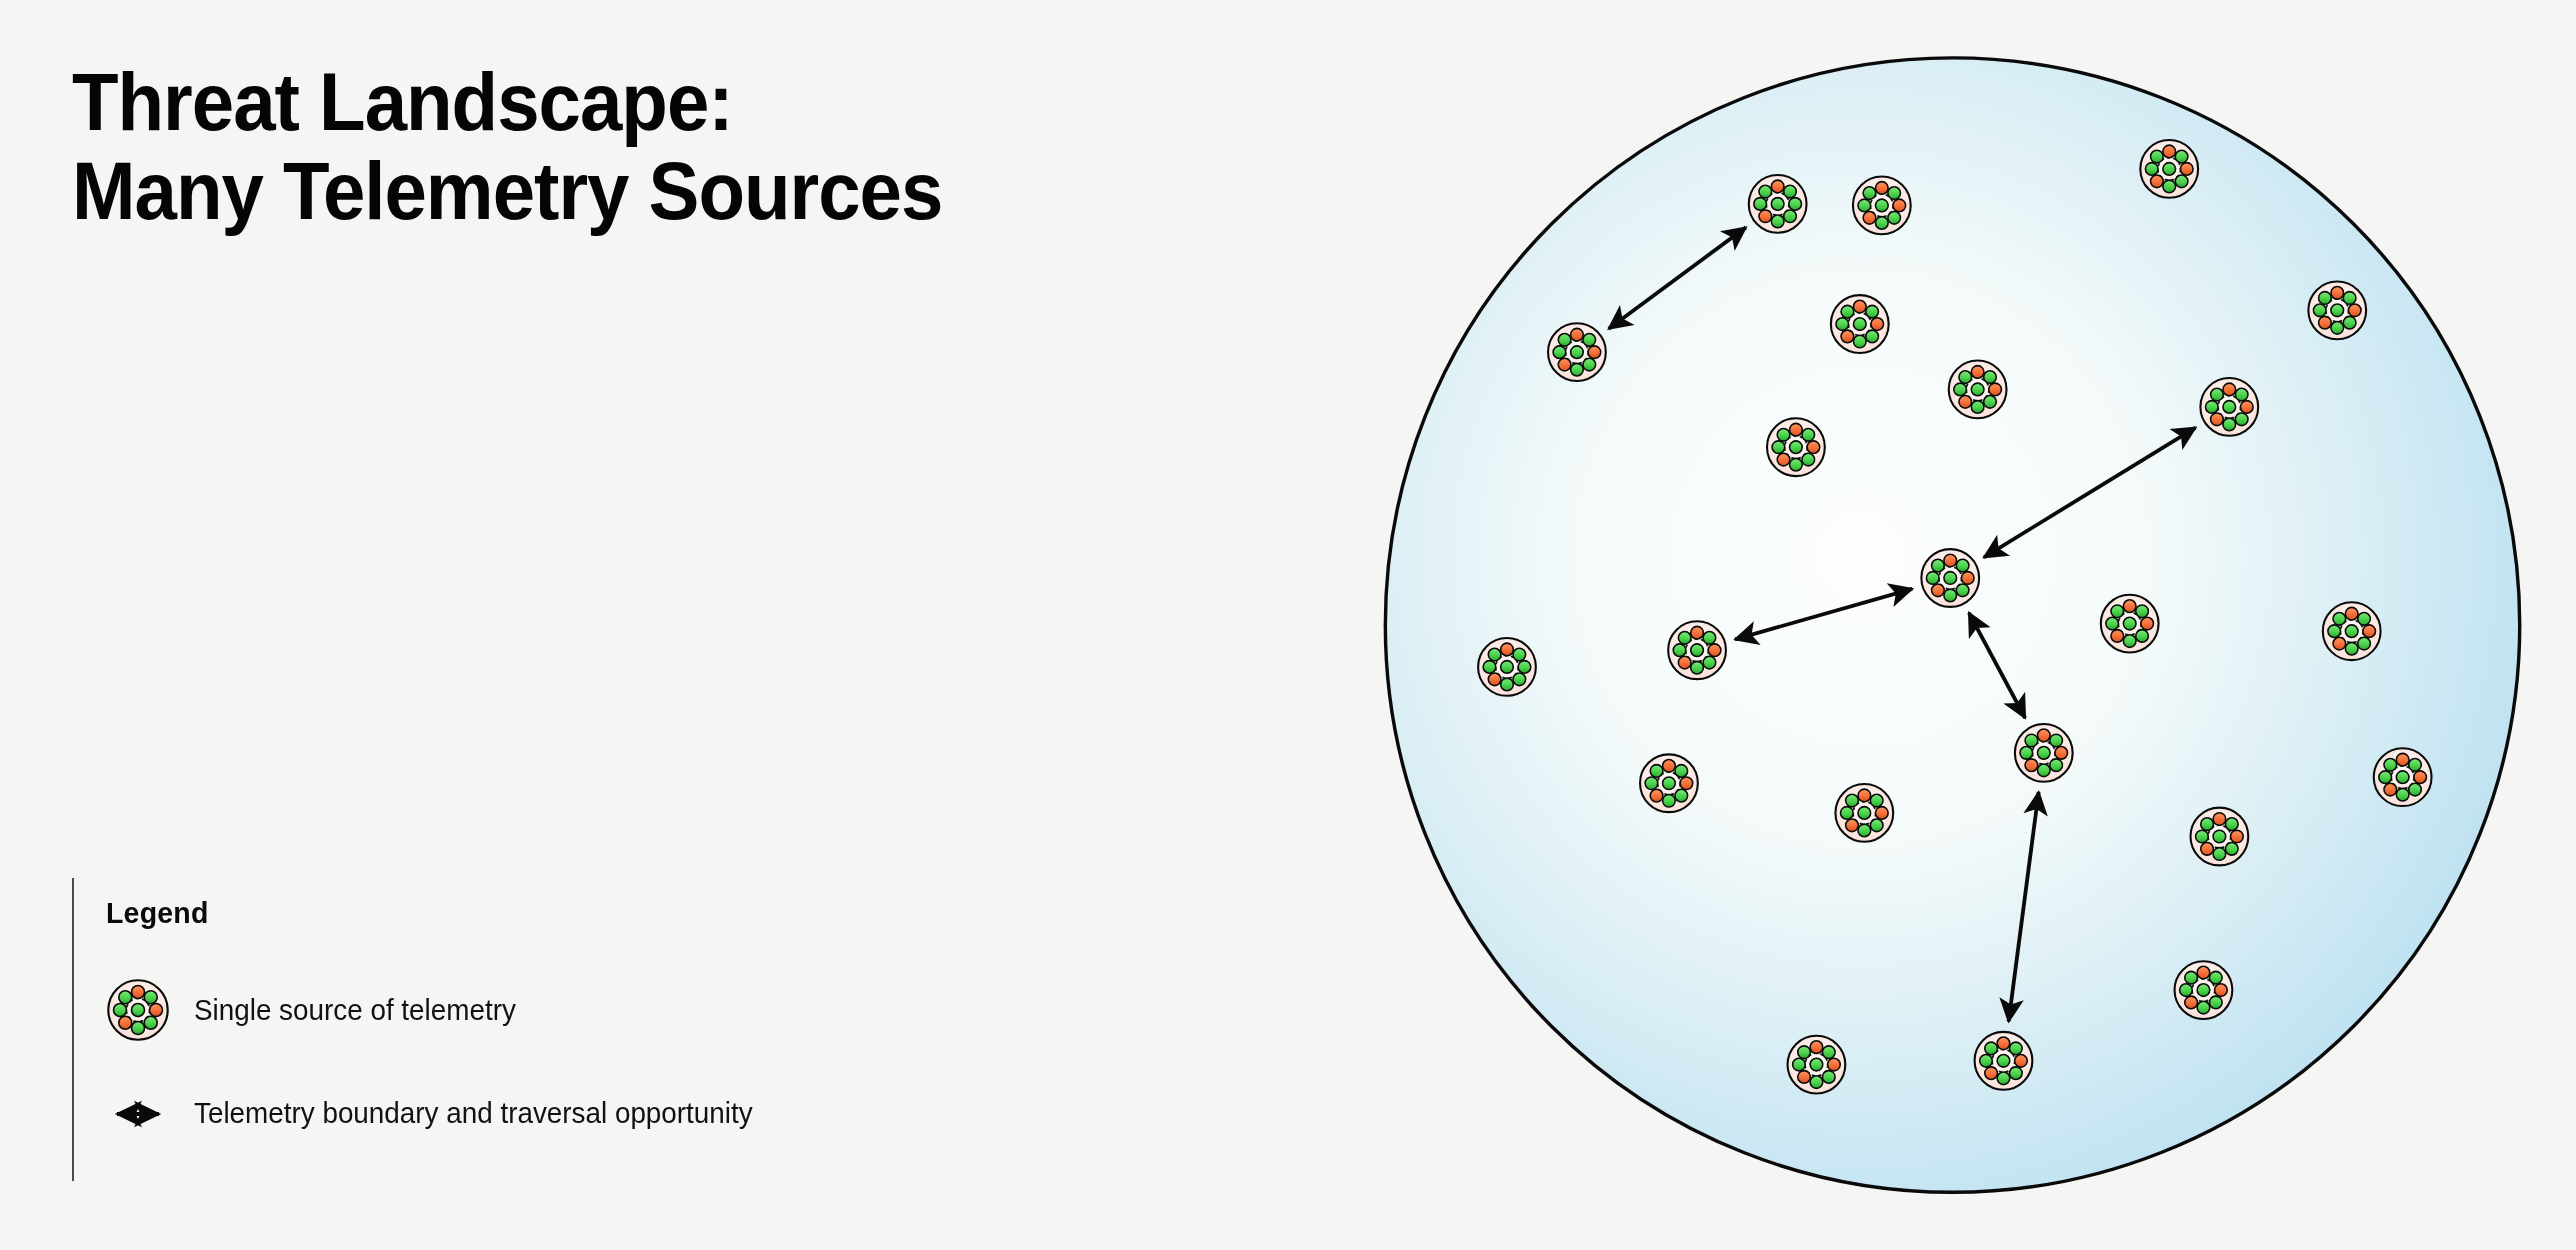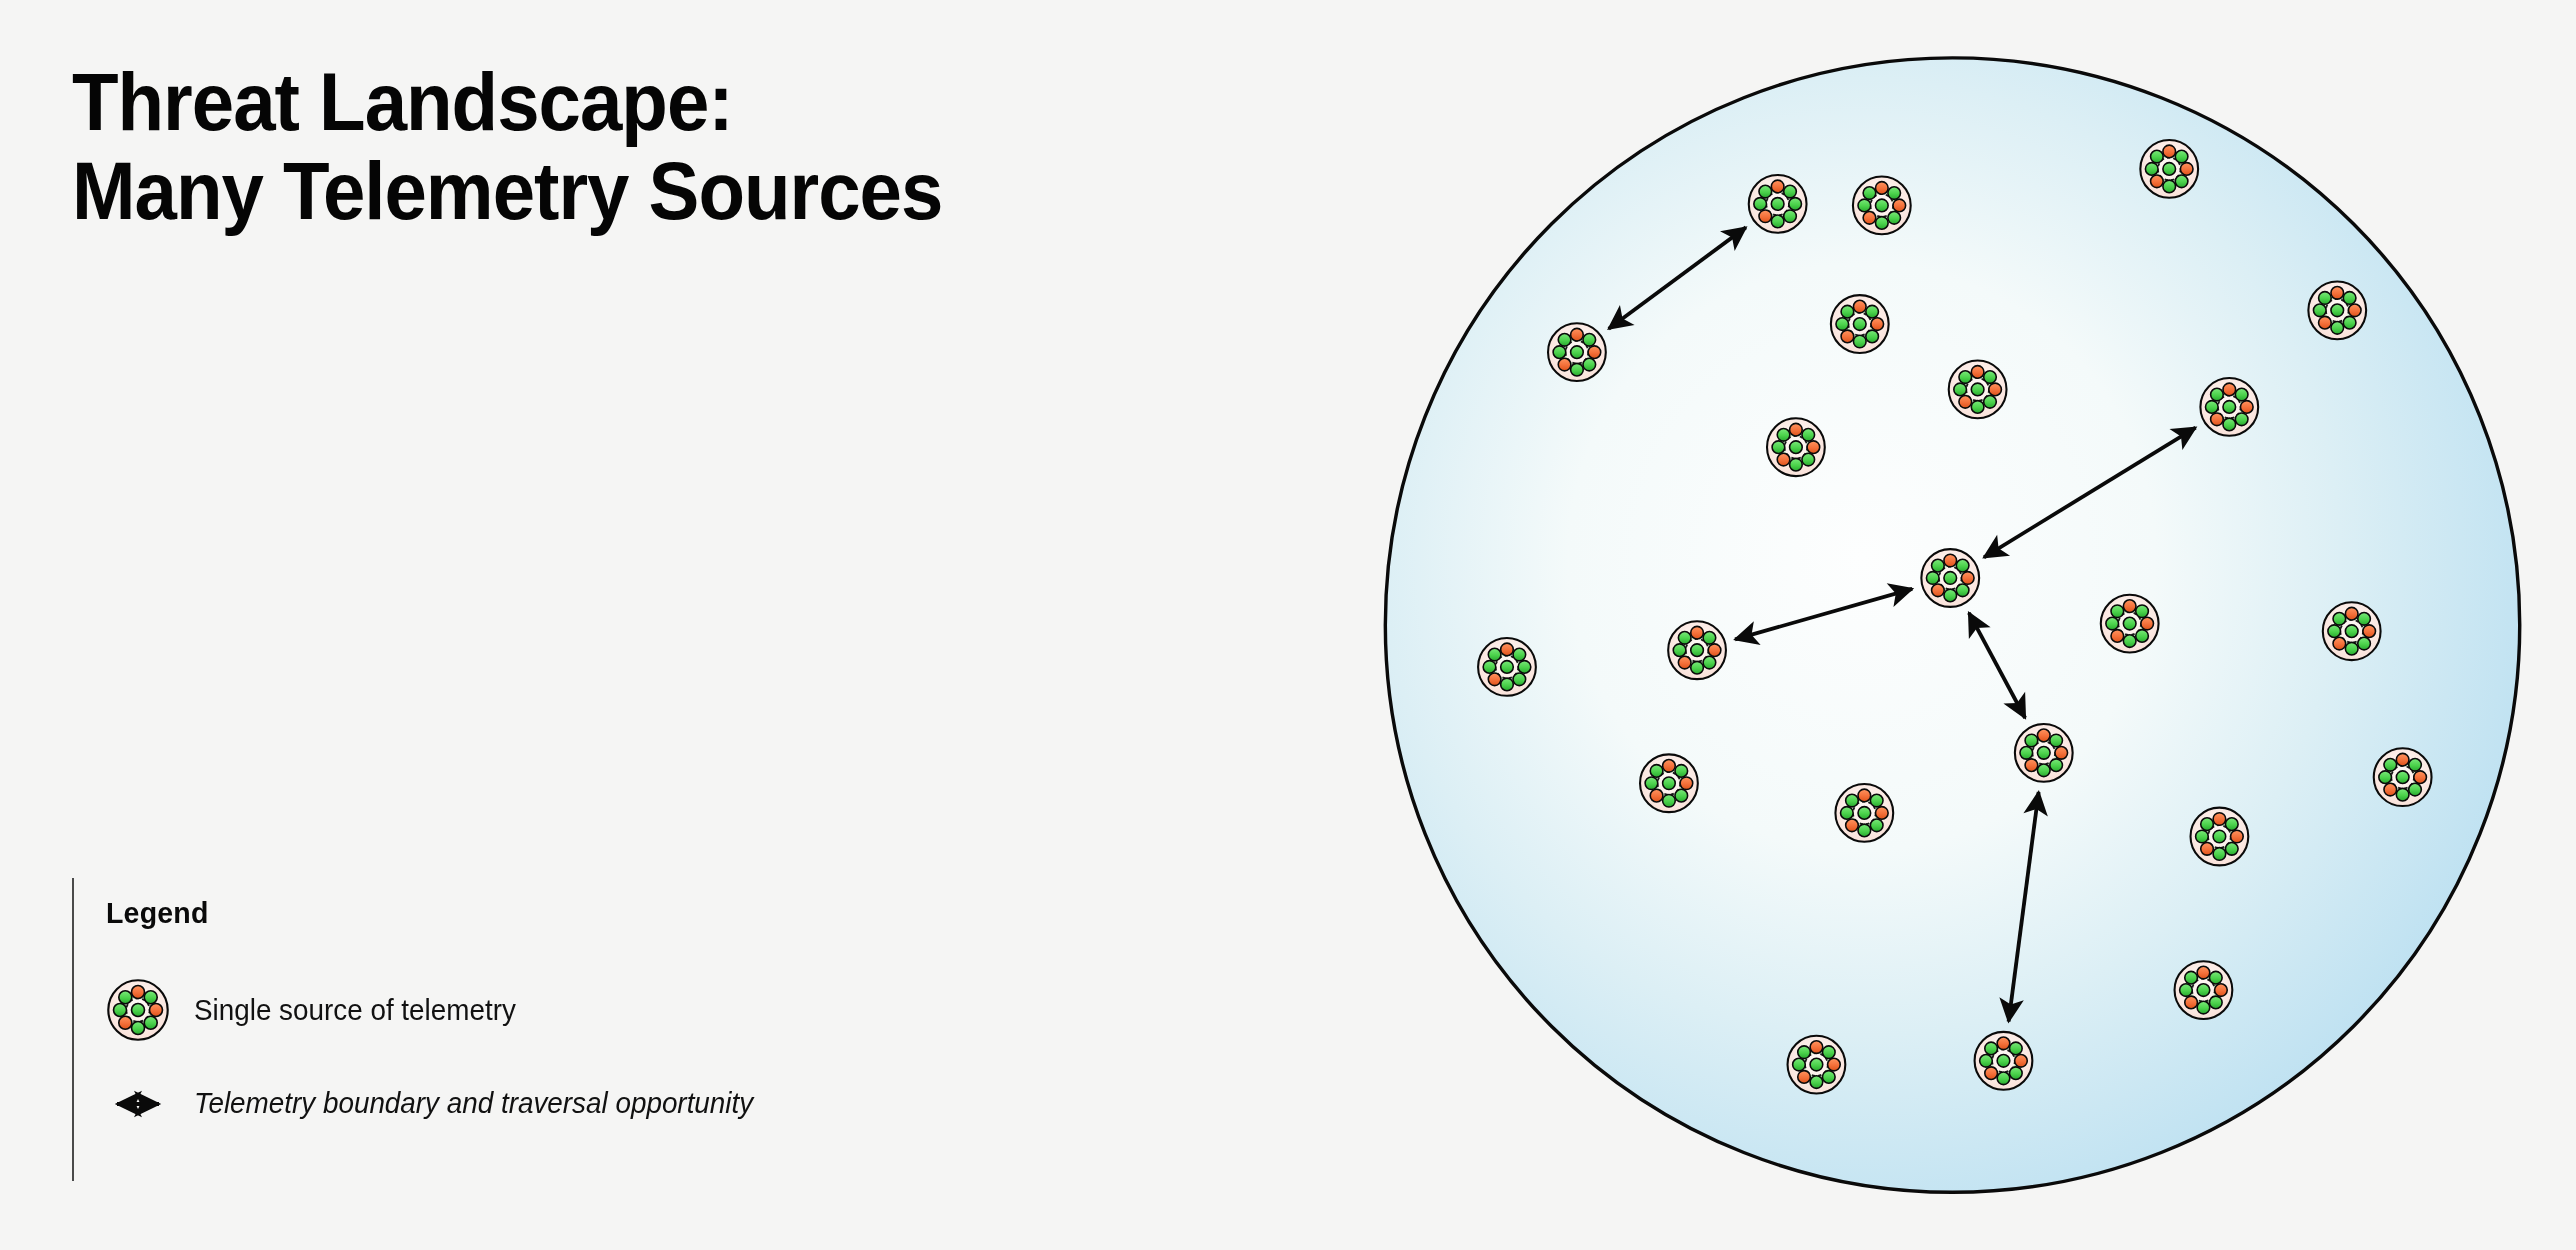--- a/index.html
+++ b/index.html
@@ -36,21 +36,21 @@
     position:absolute;left:0;top:0;width:2.3px;height:303px;background:#4a4a4a;
   }
   #legend-title{
     position:absolute;left:34px;top:18px;
     font-family:"Liberation Sans Narrow","Liberation Sans",sans-serif;
     font-weight:700;font-size:30px;color:#0a0a0a;letter-spacing:0.2px;
     transform:scaleX(.95);transform-origin:left center;
   }
   .legend-row{position:absolute;left:34px;display:flex;align-items:center;}
   #legend-row-node{top:100px;align-items:center;}
-  #legend-row-arrow{top:209px;font-style:italic;}
+  #legend-row-arrow{top:219px;}
   .legend-label{
     font-family:"Liberation Sans Narrow","Liberation Sans",sans-serif;
     font-size:29px;color:#111;white-space:nowrap;margin-left:24px;
     transform:scaleX(.96);transform-origin:left center;
   }
   #legend-arrow-svg{display:block;}
   #legend-node-svg{display:block;}
 </style>
 </head>
 <body>

